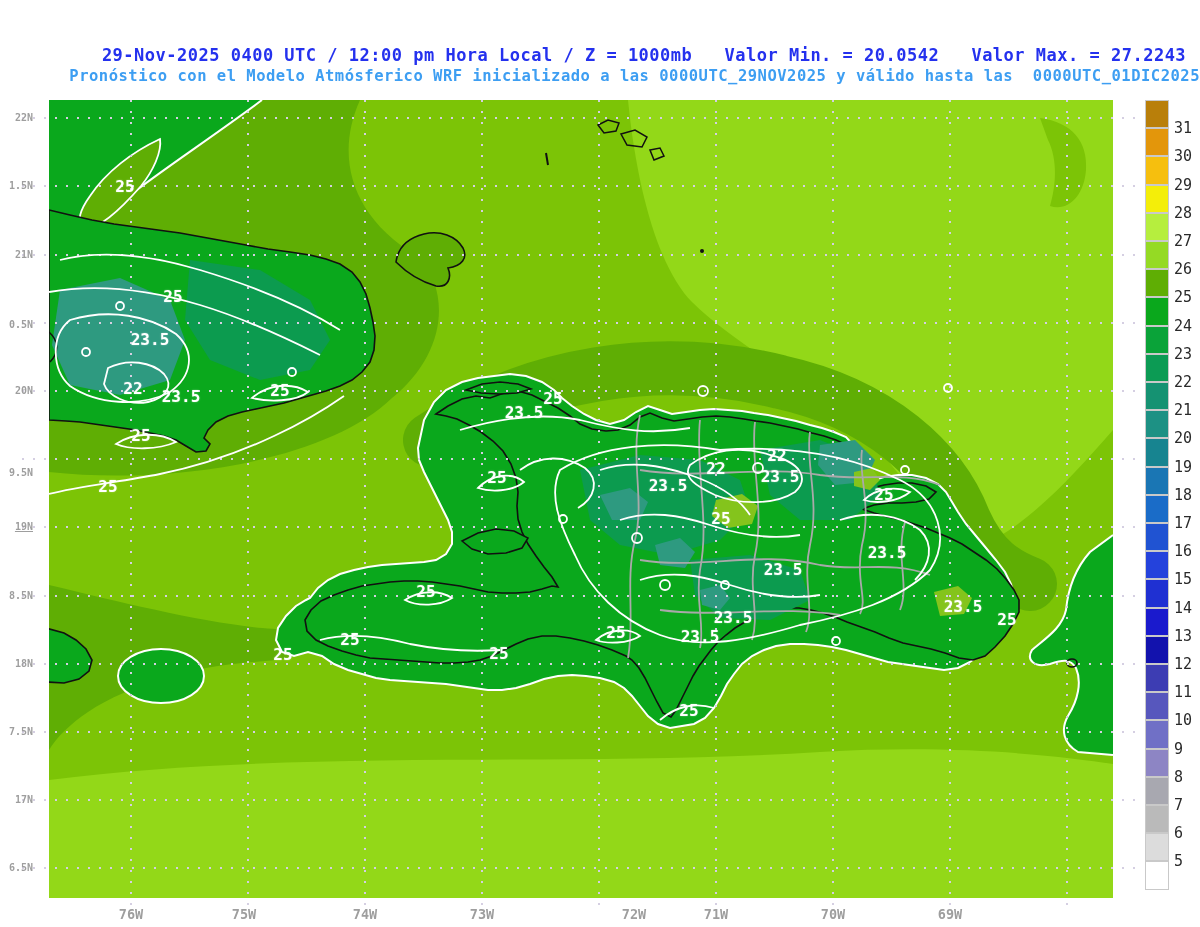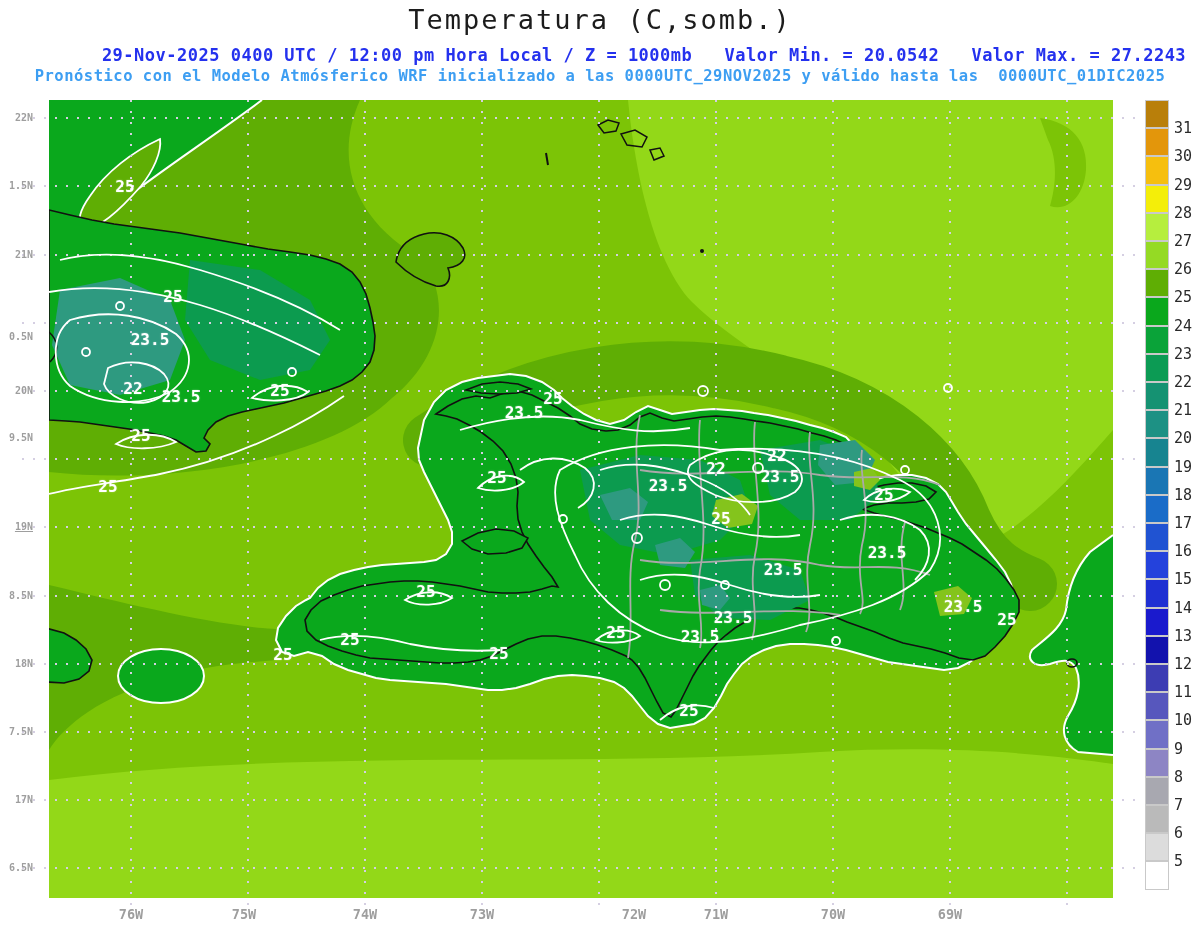--- a/index.html
+++ b/index.html
@@ -2,21 +2,21 @@
 <html><head>
 <meta charset="utf-8">
 <style>
   html,body{margin:0;padding:0;background:#ffffff;}
   #app{position:relative;width:1200px;height:927px;background:#fff;overflow:hidden;
        font-family:"DejaVu Sans Mono","Liberation Mono",monospace;}
   .title{position:absolute;top:4px;left:0;width:1200px;text-align:center;
          font-size:27px;letter-spacing:2px;color:#1c1c1c;white-space:pre;}
   .sub1{position:absolute;top:45px;left:0;width:1200px;text-align:center;
         font-size:17px;letter-spacing:0.5px;color:#2431ee;white-space:pre;font-weight:bold;margin-left:44px;}
-  .sub2{position:absolute;top:67px;left:0;width:1200px;text-align:center;
+  .sub2{position:absolute;top:67px;left:0;width:1200px;text-align:right;
         font-size:15.5px;letter-spacing:0.5px;color:#3d9ef2;white-space:pre;font-weight:bold;}
   svg#map{position:absolute;top:0;left:0;}
   .latlab{position:absolute;left:0;width:33px;text-align:right;font-size:10px;
           color:#9e9e9e;font-weight:bold;height:16px;line-height:16px;}
   .lonlab{position:absolute;width:44px;text-align:center;font-size:13.5px;
           color:#9e9e9e;font-weight:bold;top:906px;}
   .cbar-cell{position:absolute;left:0;width:22px;border:1px solid #c9c9c9;}
   .cbar-lab{position:absolute;font-size:15px;color:#2a2a2a;width:34px;text-align:left;}
   .ctlab{position:absolute;width:70px;margin-left:-35px;text-align:center;
          font-size:16px;font-weight:bold;color:#ffffff;text-shadow:0 0 2px rgba(255,255,255,0.4);}
@@ -26,21 +26,20 @@
   .credit .sis{color:#2f6bff;font-weight:bold;}
   .credit .pi{color:#5040d8;font-style:italic;font-weight:bold;font-size:16px;}
   .credit .sep{color:#777;}
   .credit .agency{color:#3a3a3a;}
 </style>
 </head>
 <body>
 
 <div id="app">
 
-  <div class="title">Temperatura (C,somb.)</div>
   <div class="sub1">29-Nov-2025 0400 UTC / 12:00 pm Hora Local / Z = 1000mb   Valor Min. = 20.0542   Valor Max. = 27.2243</div>
   <div class="sub2">Pronóstico con el Modelo Atmósferico WRF inicializado a las 0000UTC_29NOV2025 y válido hasta las  0000UTC_01DIC2025</div>
 
   <svg id="map" width="1200" height="927" viewBox="0 0 1200 927" xmlns="http://www.w3.org/2000/svg">
     <defs>
       <clipPath id="mc">
           <rect x="49" y="100" width="1064" height="798"></rect>
         </clipPath>
     </defs>
 
@@ -228,23 +227,23 @@
         <circle cx="665" cy="585" r="5"></circle>
           <circle cx="725" cy="585" r="4"></circle>
       </g>
     </g>
   </svg>
 
   <div id="lat-axis">
       <div class="latlab" style="top: 110px;">22N</div>
       <div class="latlab" style="top: 178px;">1.5N</div>
       <div class="latlab" style="top: 247px;">21N</div>
-      <div class="latlab" style="top: 329px; text-align: right;">0.5N</div>
+      <div class="latlab" style="top: 317px; text-align: right;">0.5N</div>
       <div class="latlab" style="top: 383px;">20N</div>
-      <div class="latlab" style="top: 430px;">9.5N</div>
+      <div class="latlab" style="top: 465px;">9.5N</div>
       <div class="latlab" style="top: 519px; text-decoration: underline;">19N</div>
       <div class="latlab" style="top: 588px;">8.5N</div>
       <div class="latlab" style="top: 656px;">18N</div>
       <div class="latlab" style="top: 724px;">7.5N</div>
       <div class="latlab" style="top: 792px;">17N</div>
       <div class="latlab" style="top: 860px;">6.5N</div>
     </div>
   <div id="lon-axis">
       <div class="lonlab" style="left: 109px;">76W</div>
       <div class="lonlab" style="left: 222px;">75W</div>

